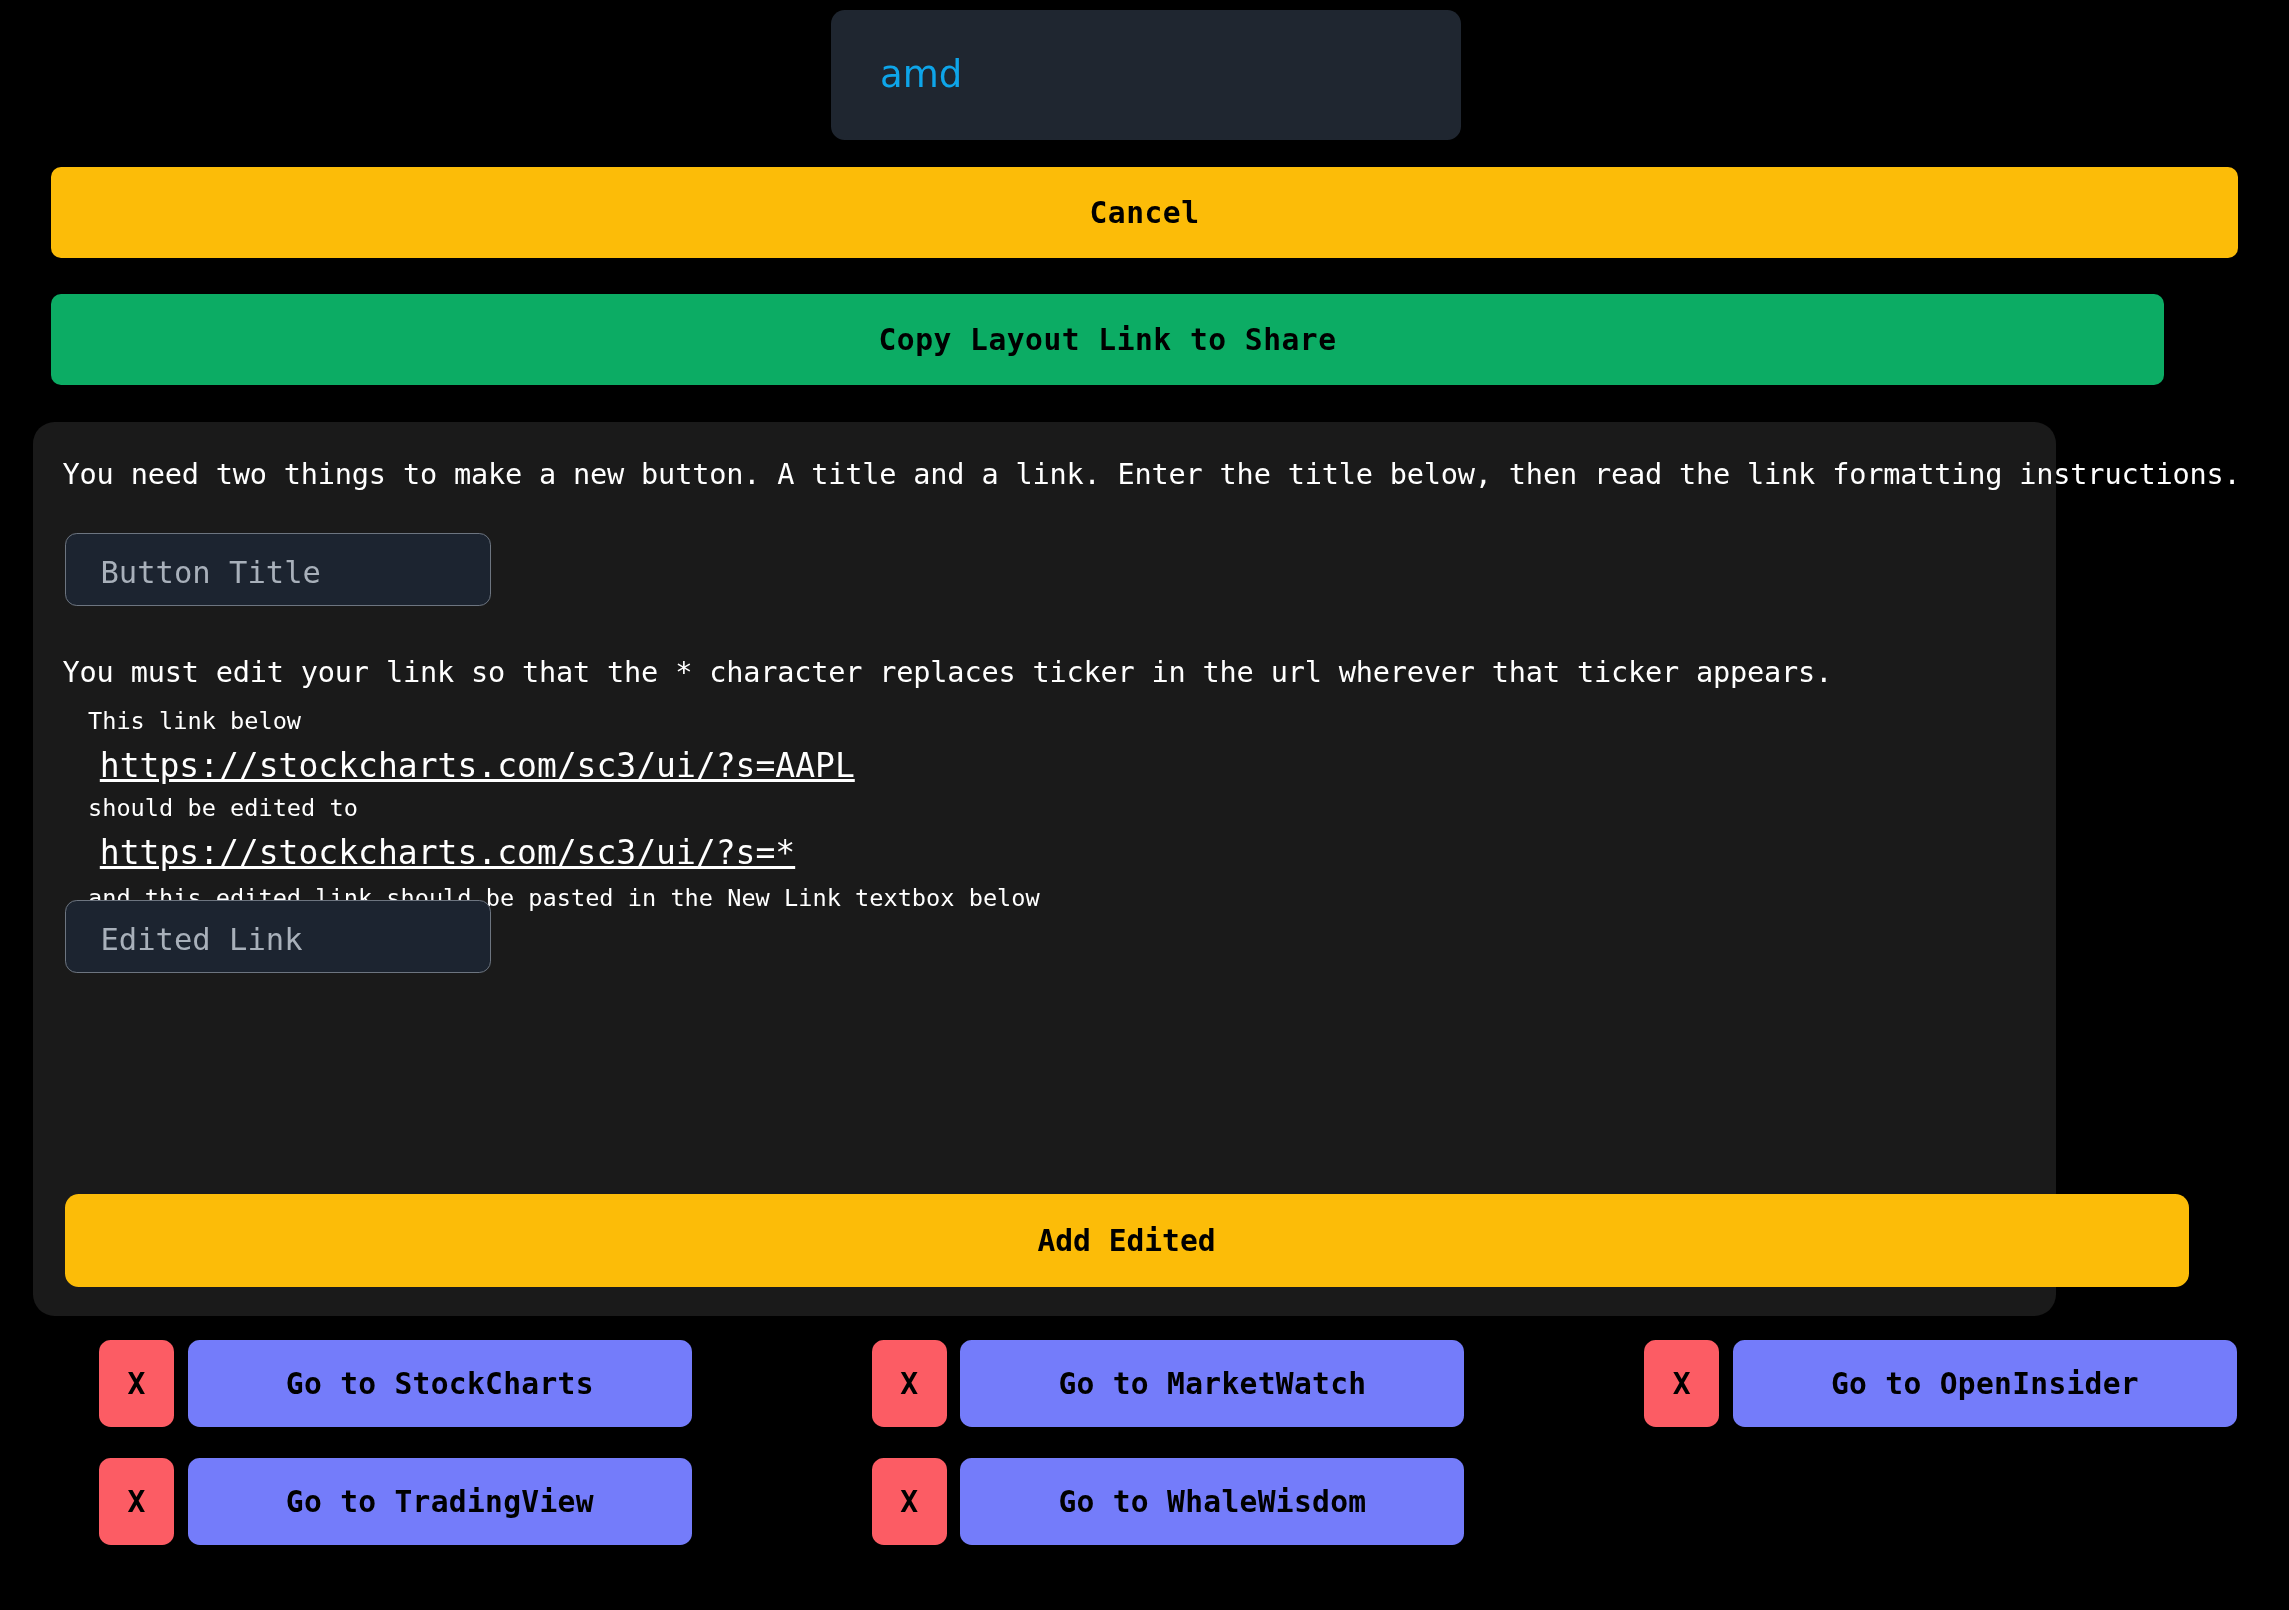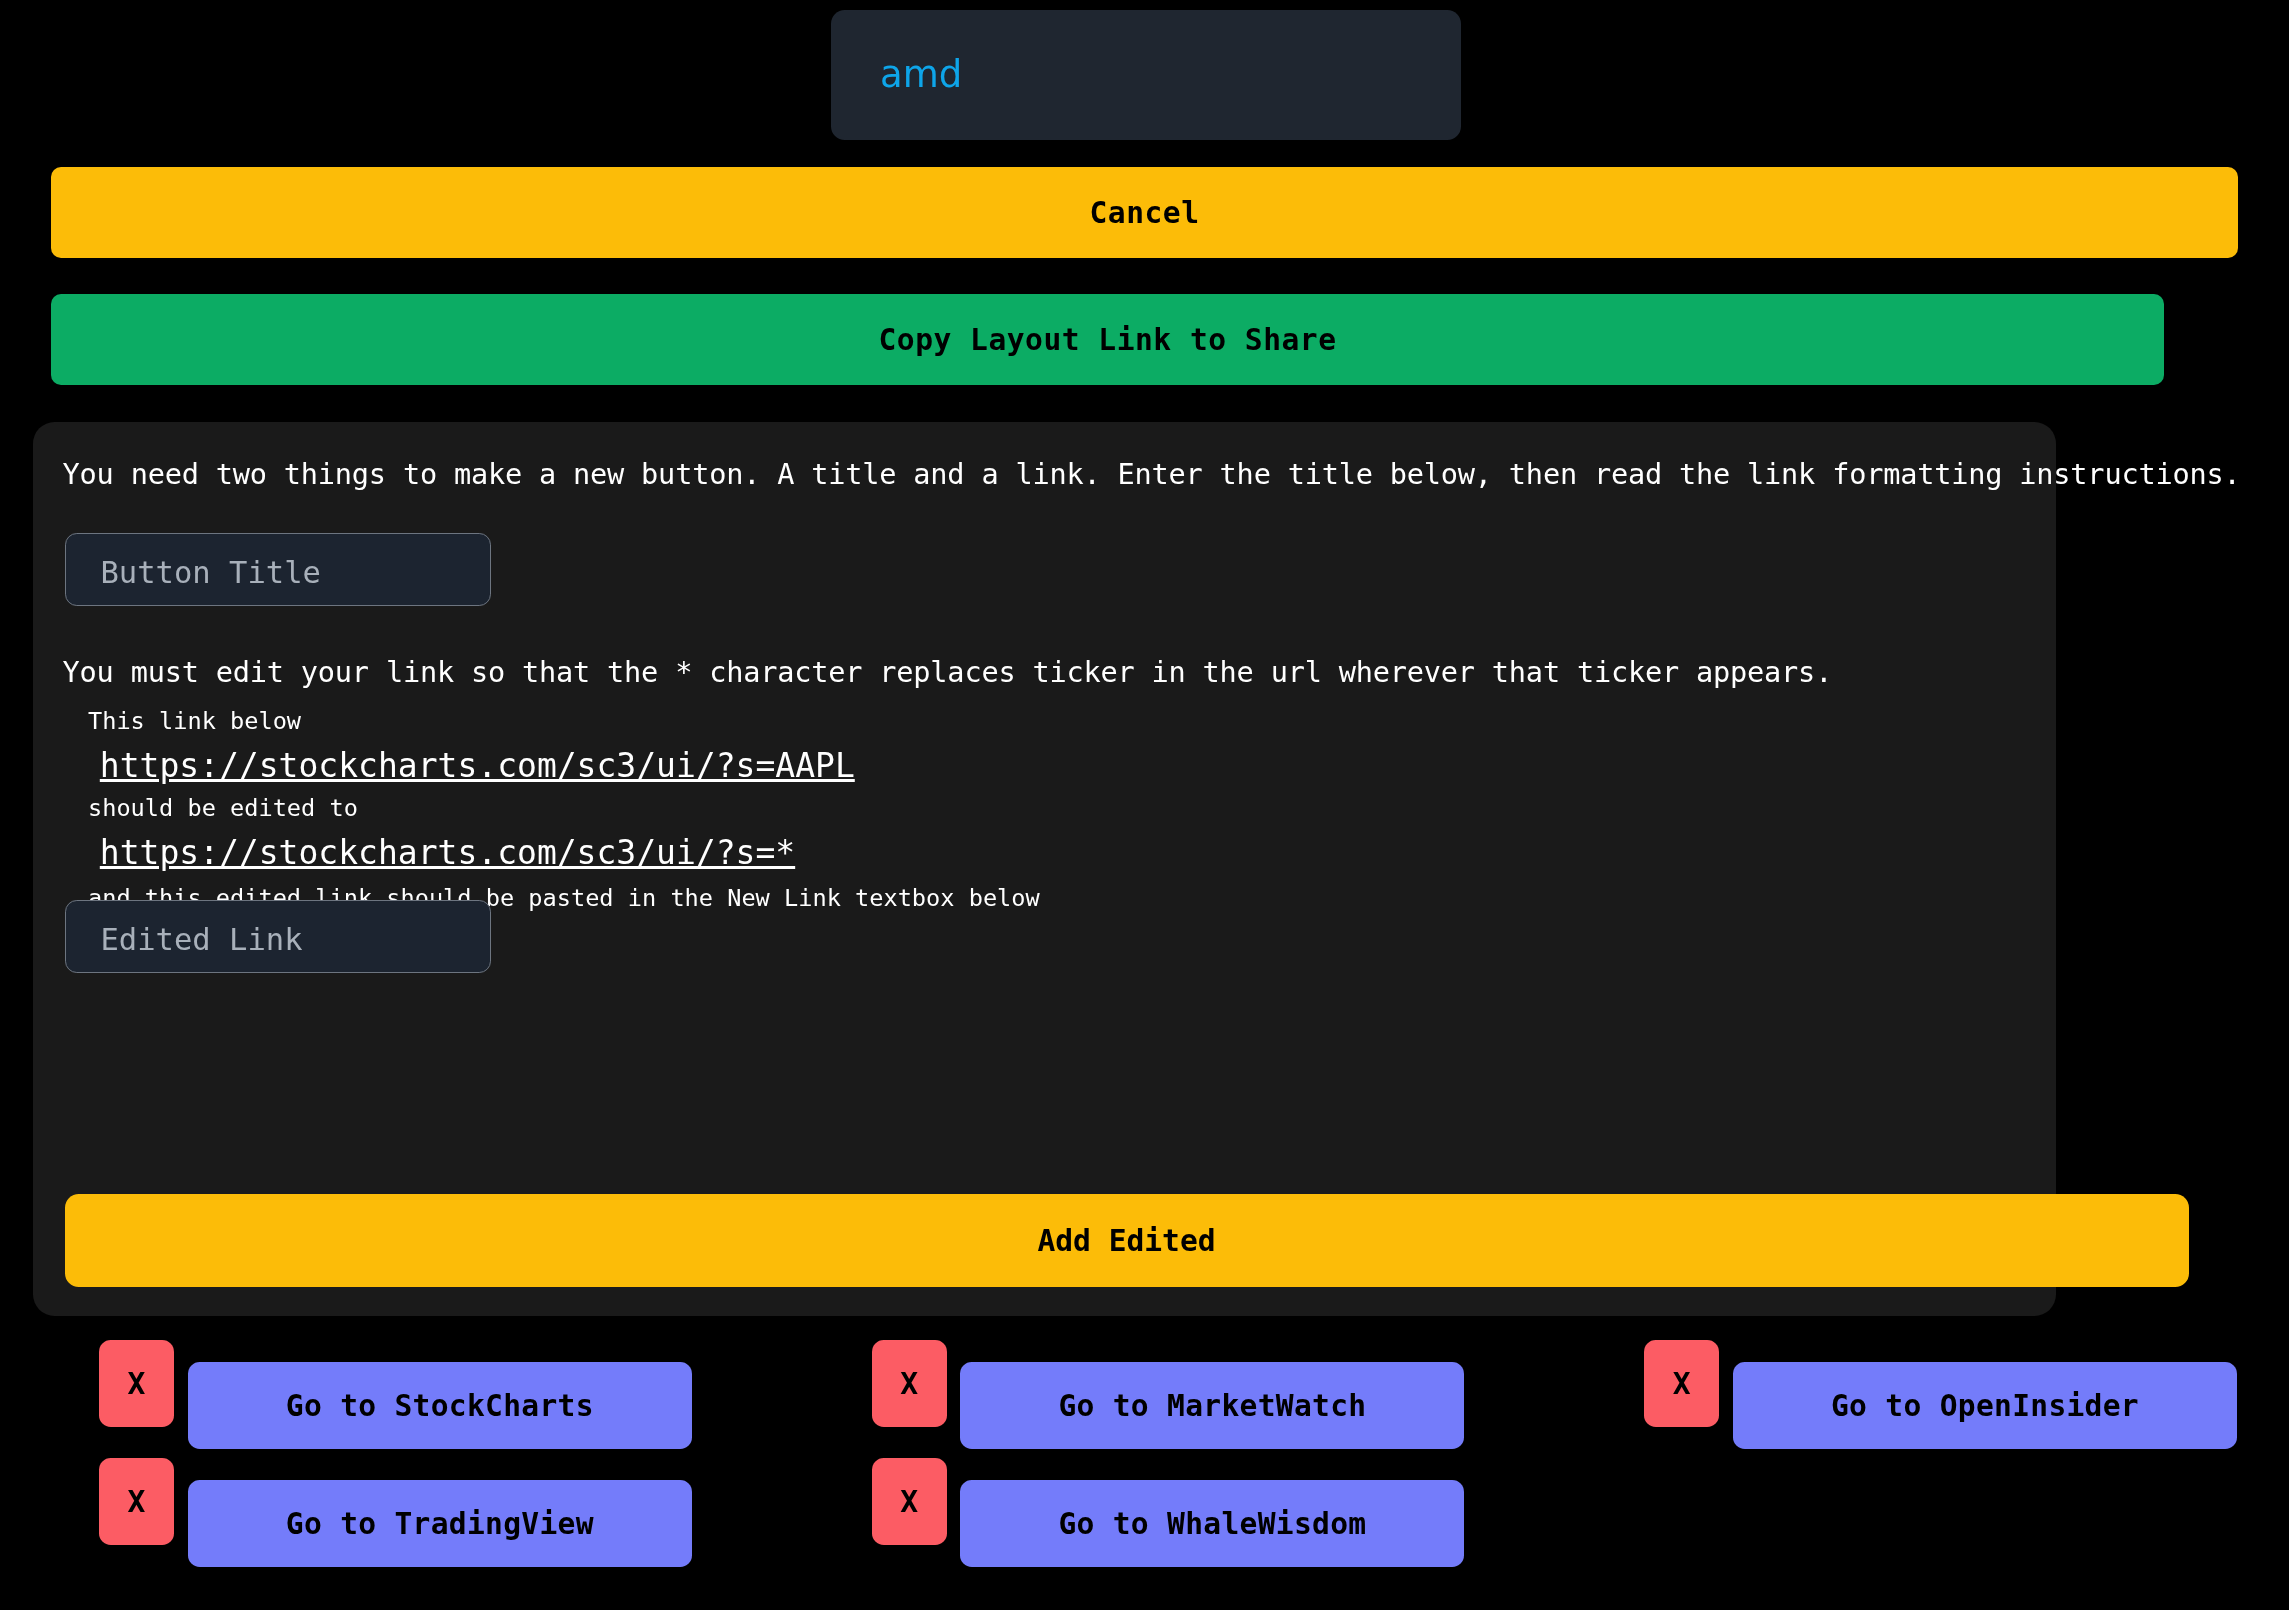--- a/index.html
+++ b/index.html
@@ -215,21 +215,20 @@
     background: #747cfa;
     color: #000000;
     font-family: "DejaVu Sans Mono", "Liberation Mono", monospace;
     font-size: 29.6px;
     font-weight: bold;
     cursor: pointer;
     display: flex;
     align-items: center;
     justify-content: center;
     letter-spacing: 0.3px;
-    margin-top: 22px;
   }
   .slot-empty { visibility: hidden; }
 </style>
 </head>
 <body>
 
 <div id="app">
 
   <div class="ticker-wrap">
     <input class="ticker-input" type="text" value="amd" placeholder="Ticker" style="">

